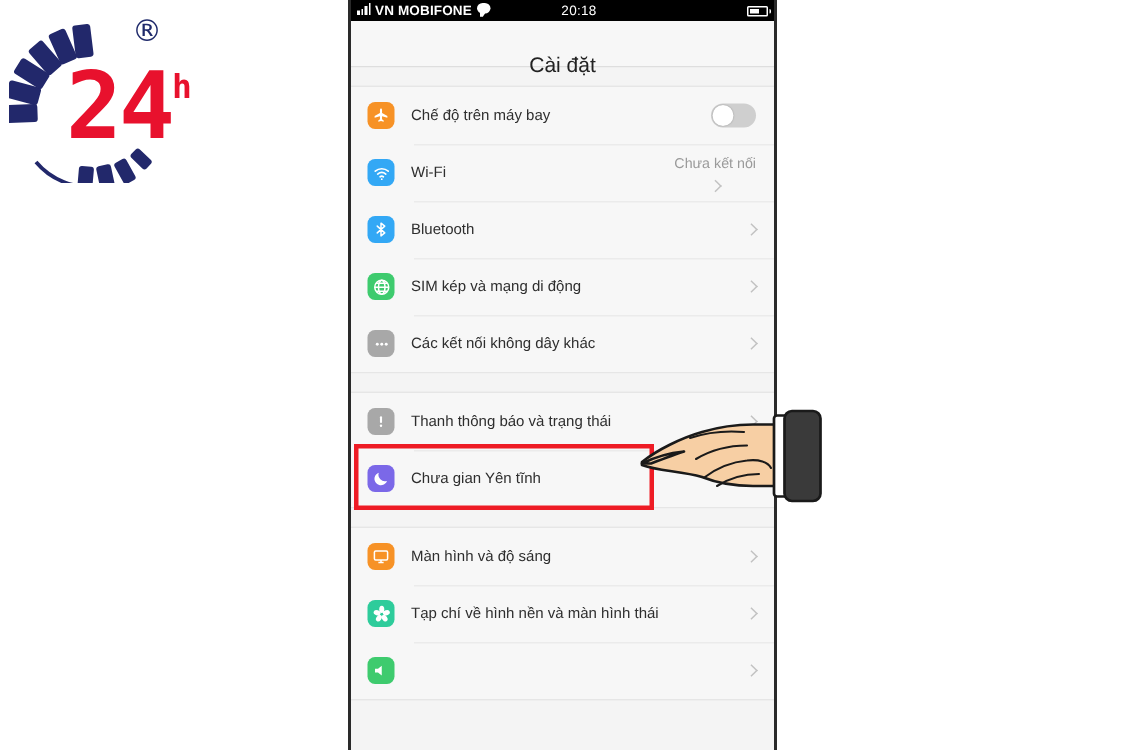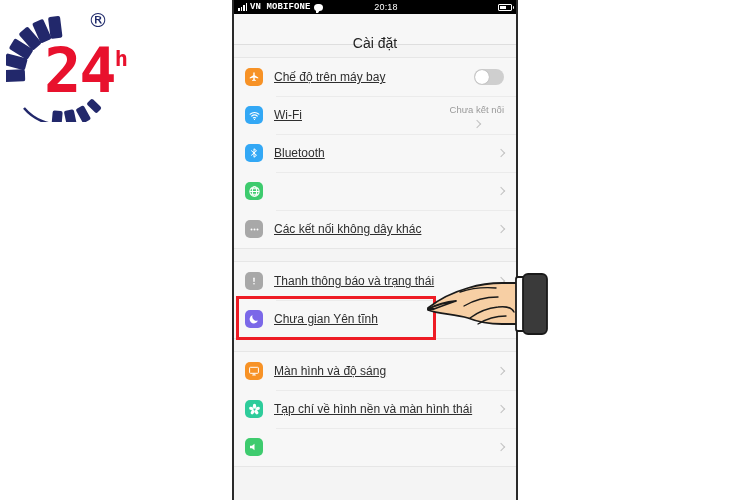--- a/index.html
+++ b/index.html
@@ -51,21 +51,21 @@
     overflow:hidden;
   }
 
   
   .statusbar{
     height:14px;background:#000000;color:#ffffff;
     display:flex;align-items:center;
     font-size:9px;position:relative;
     padding:0 4px;box-sizing:border-box;
   }
-  .sb-left{display:flex;align-items:center;gap:3px;font-family:Liberation Mono, monospace;}
+  .sb-left{display:flex;gap:3px;}
   .sb-carrier{font-size:9px;letter-spacing:.1px;font-weight:bold;}
   .signal-bars{display:inline-flex;align-items:flex-end;gap:1px;height:8px;}
   .signal-bars i{display:block;width:1.5px;background:#fff;}
   .signal-bars i:nth-child(1){height:3px;}
   .signal-bars i:nth-child(2){height:4.5px;}
   .signal-bars i:nth-child(3){height:6px;}
   .signal-bars i:nth-child(4){height:8px;}
   .msg-bubble{
     width:9px;height:7px;background:#fff;border-radius:50%/60%;
     position:relative;display:inline-block;
@@ -108,21 +108,21 @@
   }
   .row + .row:before{
     content:"";position:absolute;left:42px;right:0;top:0;height:1px;background:#ebebeb;
   }
   .ic{
     width:18px;height:18px;border-radius:5px;
     display:flex;align-items:center;justify-content:center;
     flex:0 0 auto;margin-right:11px;
   }
   .ic svg{display:block;}
-  .row-label{font-size:12px;color:#2e2e2e;white-space:nowrap;text-decoration:underline;}
+  .row-label{font-size:10px;color:#2e2e2e;white-space:nowrap;}
   .row-right{margin-left:auto;display:flex;align-items:center;gap:6px;flex-direction:column;}
   .row-value{font-size:9.5px;color:#9a9a9a;}
   .chev{
     width:5px;height:5px;border-right:1.3px solid #c2c2c2;border-top:1.3px solid #c2c2c2;
     transform:rotate(45deg);display:block;
   }
   .toggle{
     width:30px;height:16px;border-radius:8px;background:#cfcfcf;
     position:relative;flex:0 0 auto;
   }
@@ -260,20 +260,21 @@
     </div>
 
     <div class="row">
       <span class="ic" style="background:#3ecb6e">
         <svg width="13" height="13" viewBox="0 0 24 24" fill="none" stroke="#ffffff" stroke-width="1.9">
           <circle cx="12" cy="12" r="8.6"></circle>
             <ellipse cx="12" cy="12" rx="4" ry="8.6"></ellipse>
             <path d="M3.4 12h17.2M5 7h14M5 17h14"></path>
         </svg>
       </span>
+      <span class="row-label">SIM kép và mạng di động</span>
       <span class="row-right">
         <span class="chev"></span>
       </span>
     </div>
 
     <div class="row">
       <span class="ic" style="background:#a8a8a8">
         <svg width="13" height="13" viewBox="0 0 24 24" fill="#ffffff">
             <circle cx="6.5" cy="12" r="1.8"></circle>
             <circle cx="12" cy="12" r="1.8"></circle>

